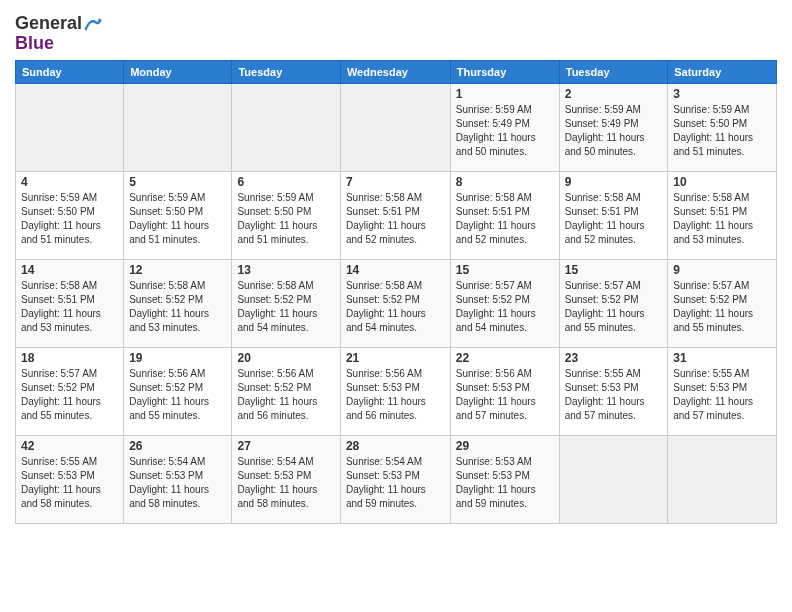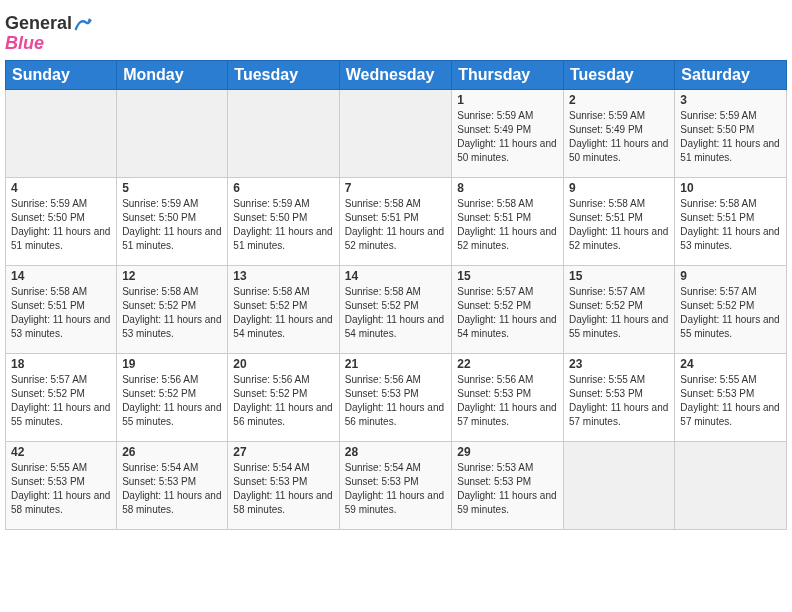--- a/index.html
+++ b/index.html
@@ -6,21 +6,21 @@
     body {
       font-family: Arial, sans-serif;
       background: #fff;
       width: 792px;
       height: 612px;
       overflow: hidden;
     }
     .page {
       width: 792px;
       height: 612px;
-      padding: 10px 5px;
+      padding: 10px 15px;
     }
     .header-area {
       display: flex;
       justify-content: space-between;
       align-items: flex-start;
       margin-bottom: 6px;
     }
     .logo {
       display: flex;
       align-items: center;
@@ -54,21 +54,21 @@
       width: 100%;
       border-collapse: collapse;
       border: 1px solid #ccc;
       font-size: 9.5px;
     }
     .calendar th {
       background-color: #2a7dd1;
       color: #fff;
       text-align: left;
       padding: 5px 6px;
-      font-size: 16px;
+      font-size: 11px;
       border: 1px solid #1a6ab8;
     }
     .calendar td {
       vertical-align: top;
       border: 1px solid #ccc;
       padding: 3px 5px;
       width: 113px;
       height: 88px;
       background: #fff;
     }
@@ -101,21 +101,21 @@
   <div class="header-area">
     <div class="logo">
       <div>
         <div style="display:flex;align-items:center;">
           <span class="logo-text">General</span>
           <svg class="logo-icon" viewBox="0 0 24 20" fill="#2a7dd1">
             <path d="M2 18 Q8 2 16 8 Q20 11 22 4" stroke="#2a7dd1" stroke-width="3" fill="none"></path>
             <polygon points="20,2 24,6 18,7" fill="#2a7dd1"></polygon>
           </svg>
         </div>
-        <span class="logo-text" style="color:#ec4899;font-style:italic;">Blue</span>
+        <span class="logo-text" style="color:#701a75;">Blue</span>
       </div>
     </div>
     <div class="title-area">
       <div class="month-title"></div>
       <div class="location"></div>
     </div>
   </div>
 
   <table class="calendar">
     <thead>
@@ -227,21 +227,21 @@
           </td>
           <td>
             <span class="day-number">22</span>
             <div class="day-info">Sunrise: 5:56 AM<br>Sunset: 5:53 PM<br>Daylight: 11 hours and 57 minutes.</div>
           </td>
           <td>
             <span class="day-number">23</span>
             <div class="day-info">Sunrise: 5:55 AM<br>Sunset: 5:53 PM<br>Daylight: 11 hours and 57 minutes.</div>
           </td>
           <td>
-            <span class="day-number">24</span>
+            <span class="day-number">31</span>
             <div class="day-info">Sunrise: 5:55 AM<br>Sunset: 5:53 PM<br>Daylight: 11 hours and 57 minutes.</div>
           </td>
         </tr>
         <tr>
           <td>
             <span class="day-number">42</span>
             <div class="day-info">Sunrise: 5:55 AM<br>Sunset: 5:53 PM<br>Daylight: 11 hours and 58 minutes.</div>
           </td>
           <td>
             <span class="day-number">26</span>

